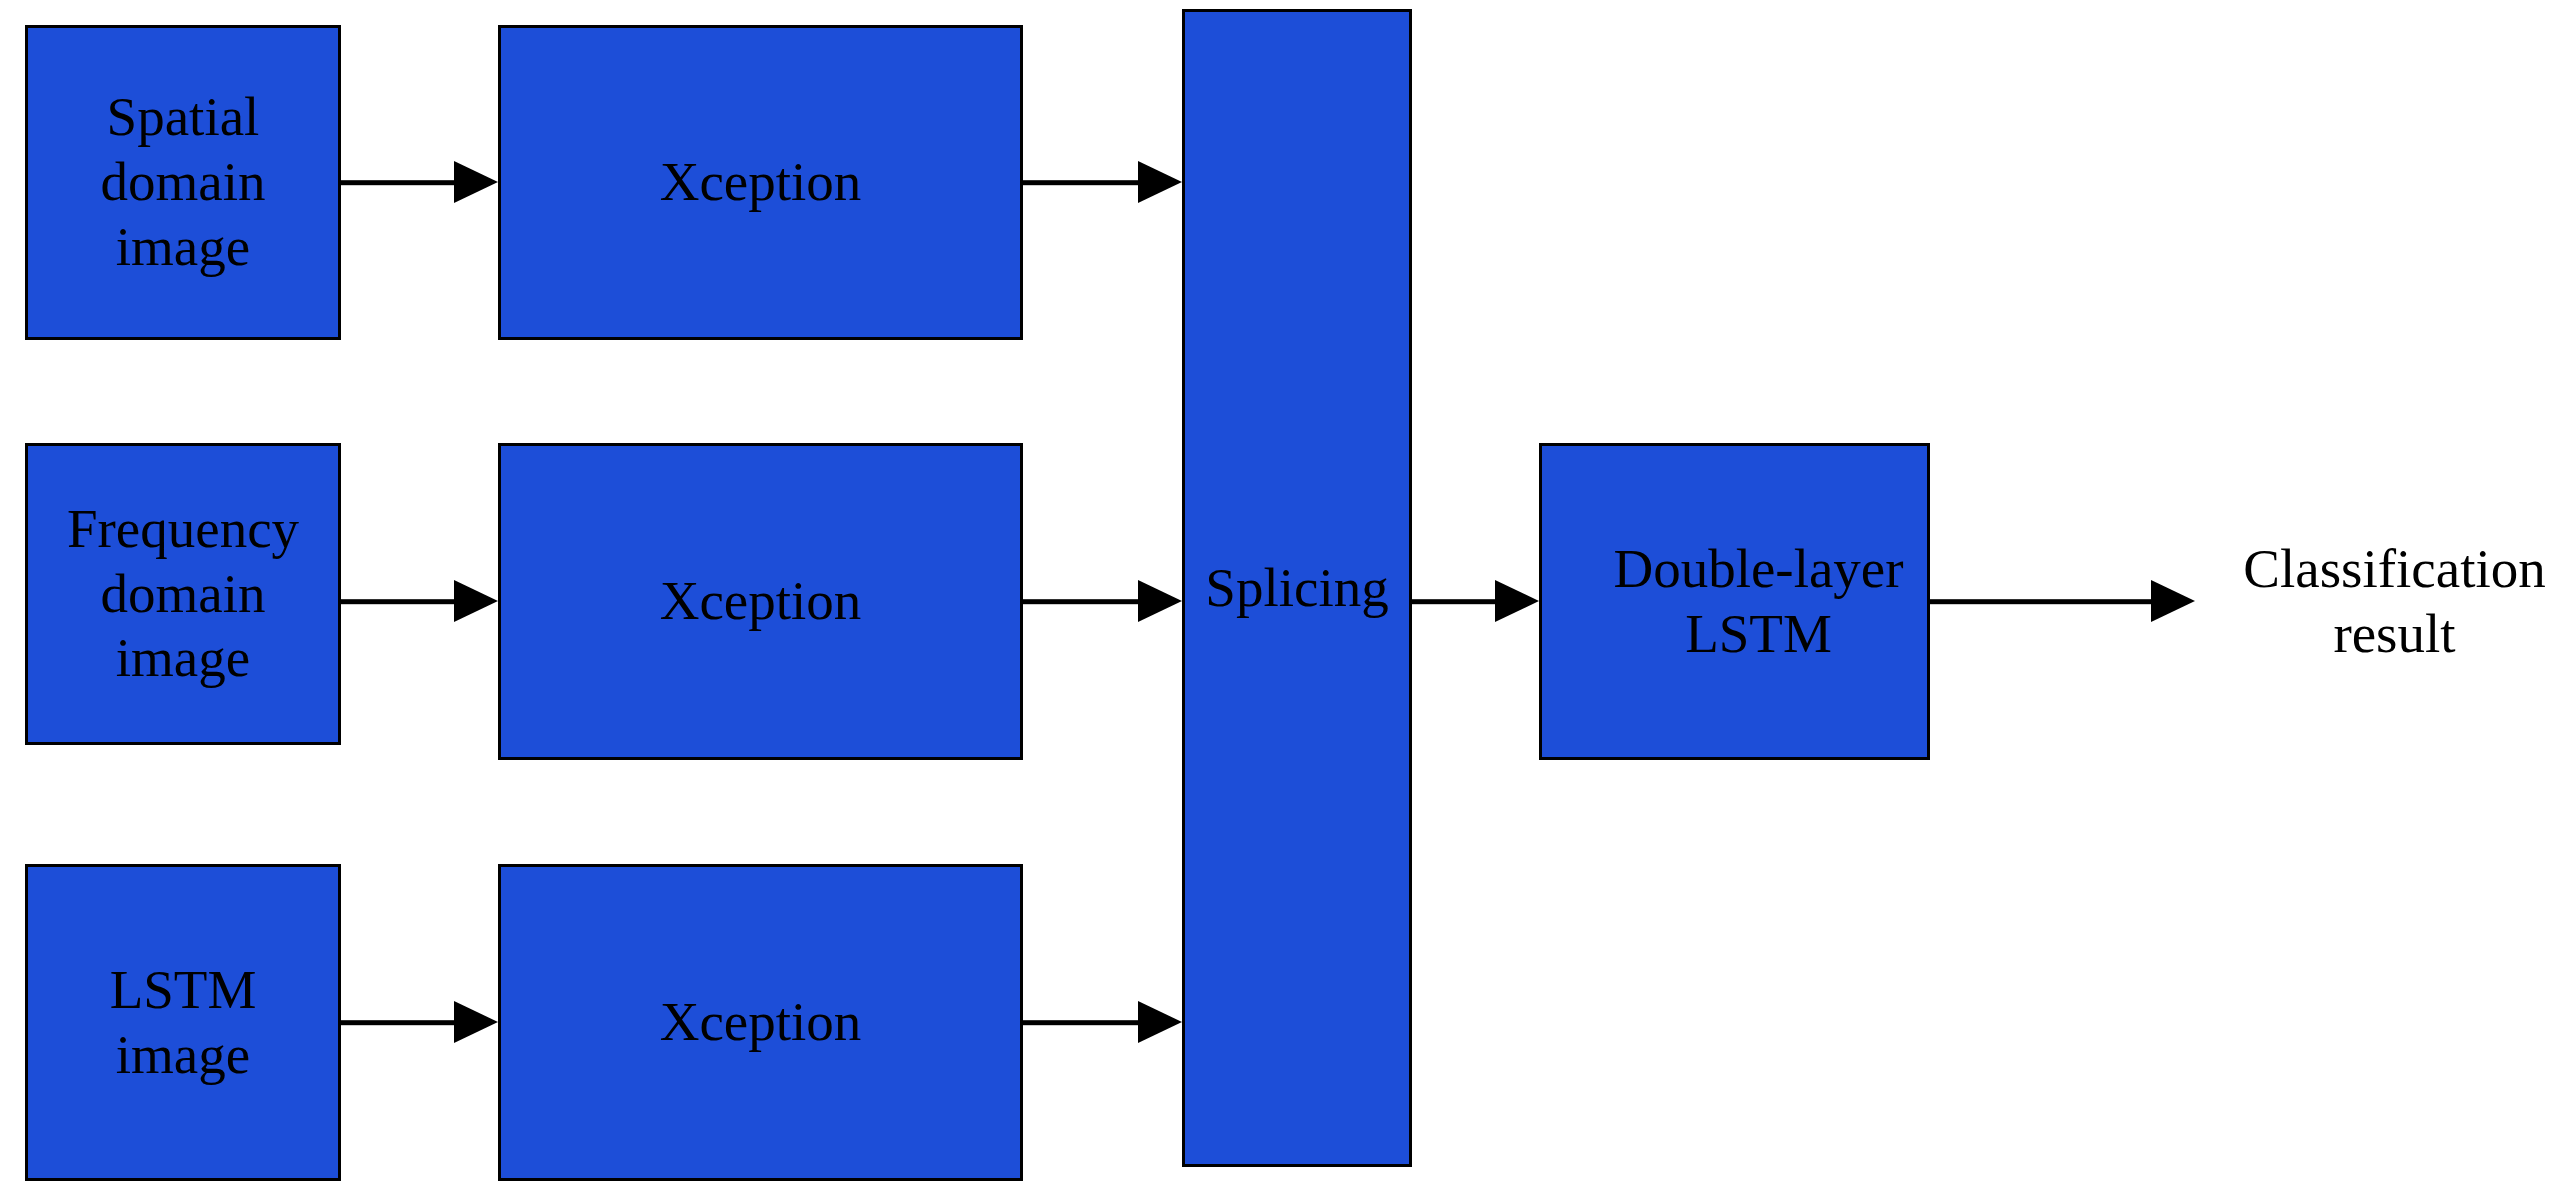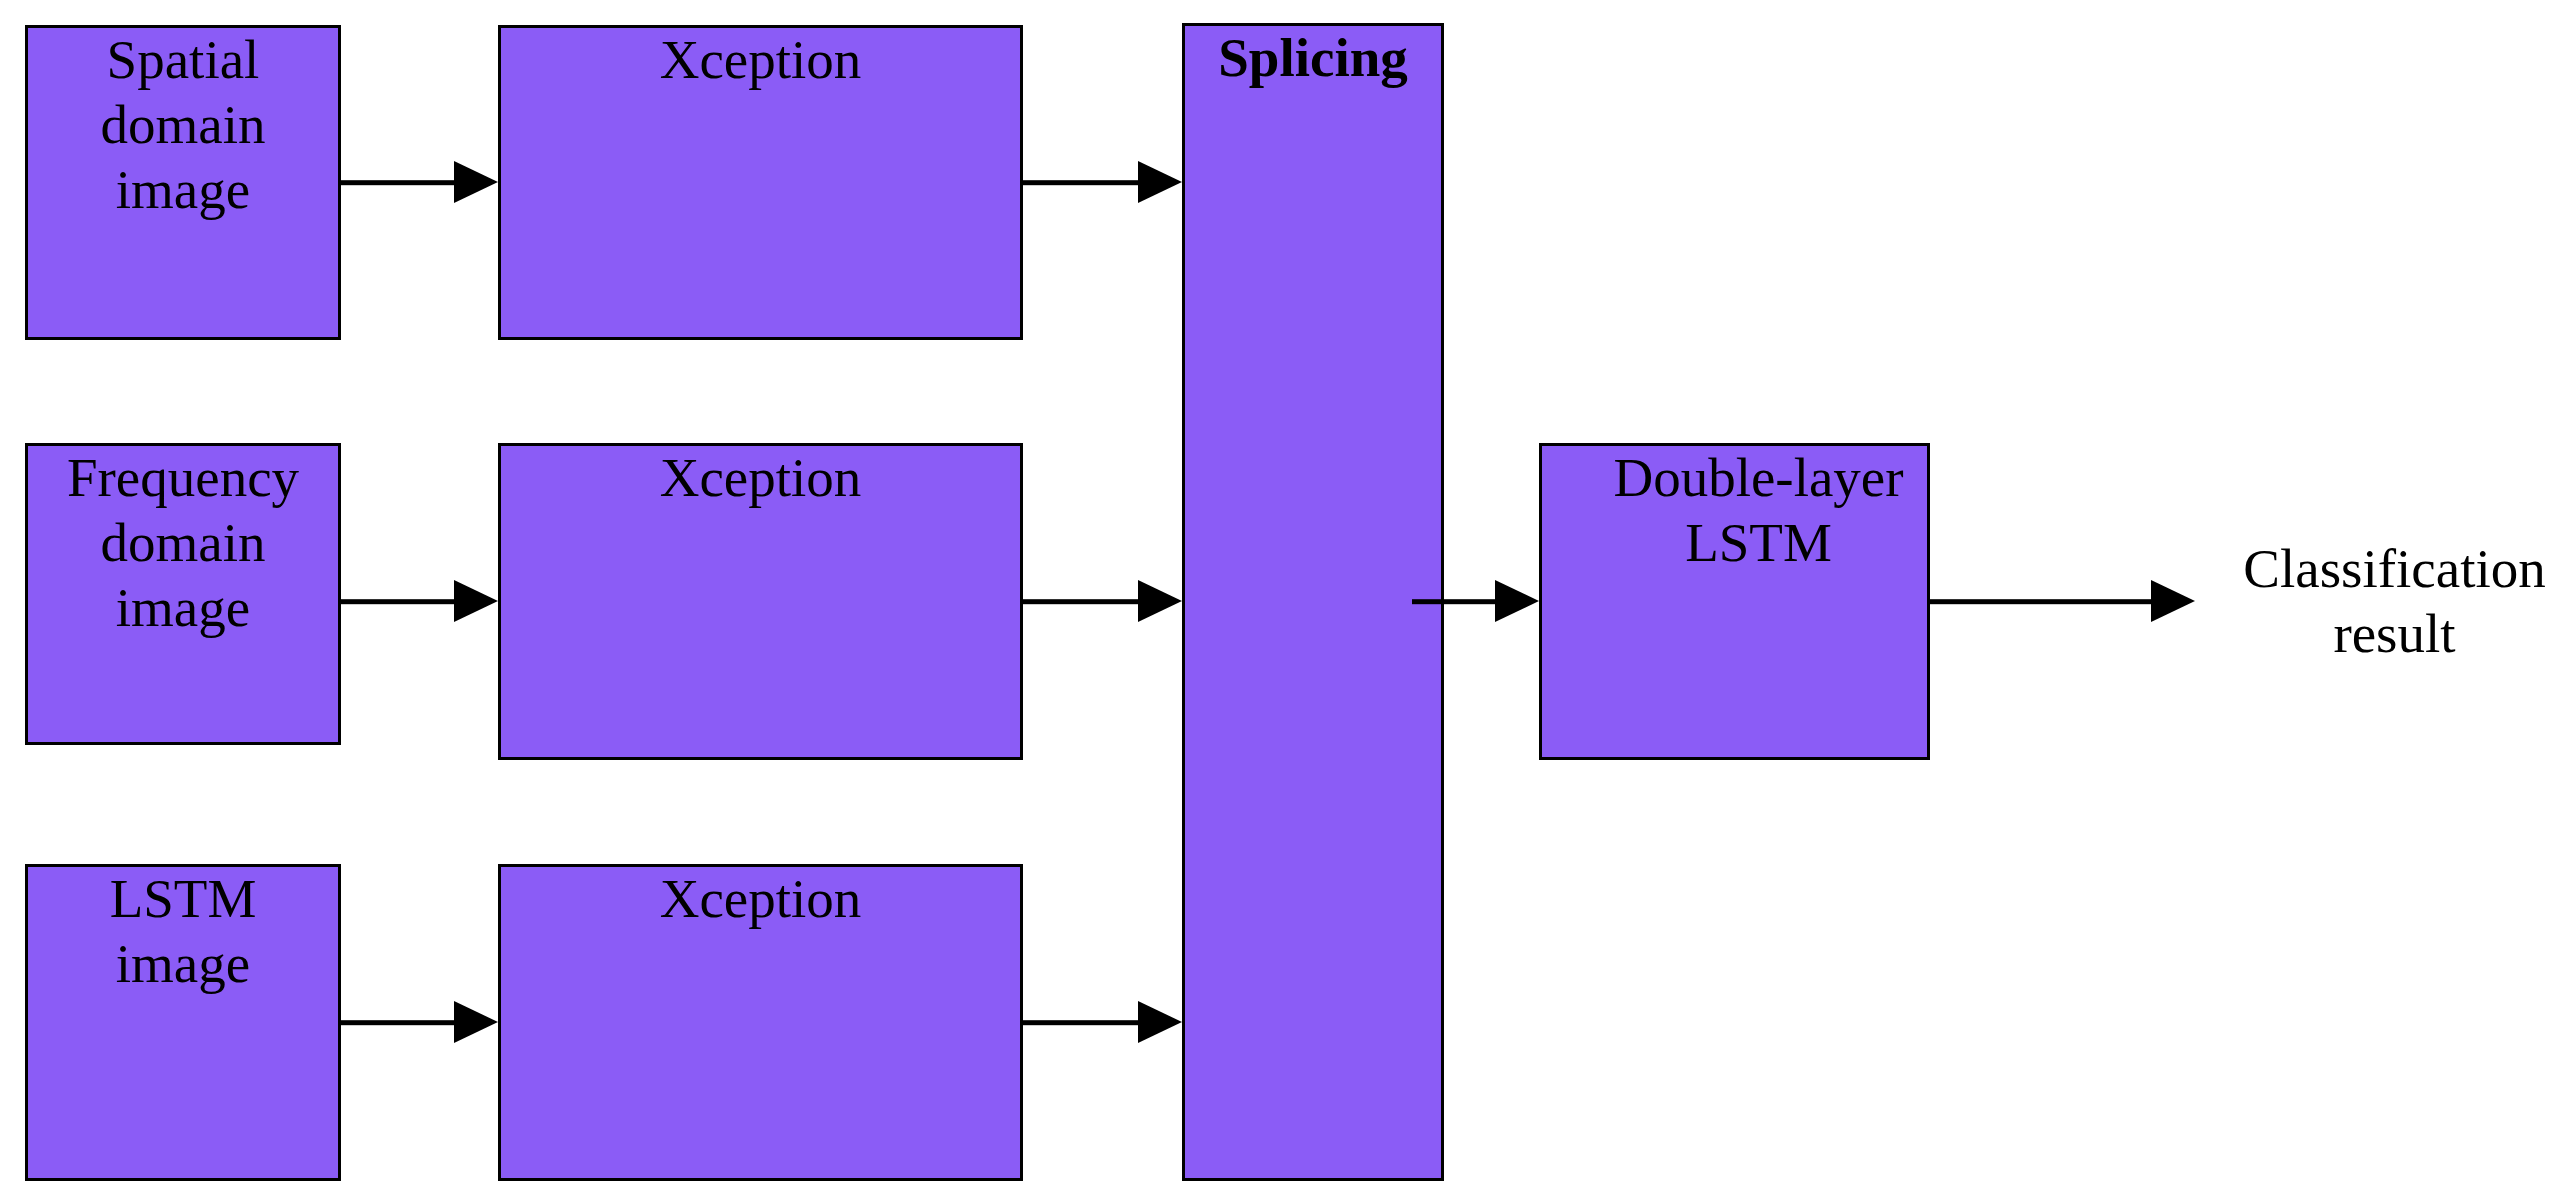--- a/index.html
+++ b/index.html
@@ -13,22 +13,23 @@
     height: 1193px;
     background: #ffffff;
     overflow: hidden;
     font-family: "Liberation Serif", "DejaVu Serif", serif;
     color: #000000;
   }
   .node-box {
     position: absolute;
     box-sizing: border-box;
     border: 3.7px solid #000000;
-    background: #8b5cf6;
+    background: #1d4ed8;
     display: flex;
+    align-items: center;
     justify-content: center;
     text-align: center;
   }
   .node-label {
     font-size: 55px;
     line-height: 1.18;
     color: #000000;
     white-space: pre-line;
     letter-spacing: 0px;
   }
@@ -90,21 +91,21 @@
   </div>
 
   <div class="node-box" style="left:498px; top:443px; width:525px; height:317px;">
     <span class="node-label">Xception</span>
   </div>
 
   <div class="node-box" style="left:498px; top:864px; width:525px; height:317px;">
     <span class="node-label">Xception</span>
   </div>
 
-  <div class="node-box" style="left:1182px; top:23px; width:262px; height:1158px;font-weight:bold;">
+  <div class="node-box" style="left:1182px; top:9px; width:230px; height:1158px;">
     <span class="node-label">Splicing</span>
   </div>
 
   <div class="node-box" style="left:1539px; top:443px; width:391px; height:317px;padding-left:48px;">
     <span class="node-label">Double-layer
 LSTM</span>
   </div>
 
   <div class="plain-label" style="left:2221px; top:537px; width:347px;">Classification
 result</div>

